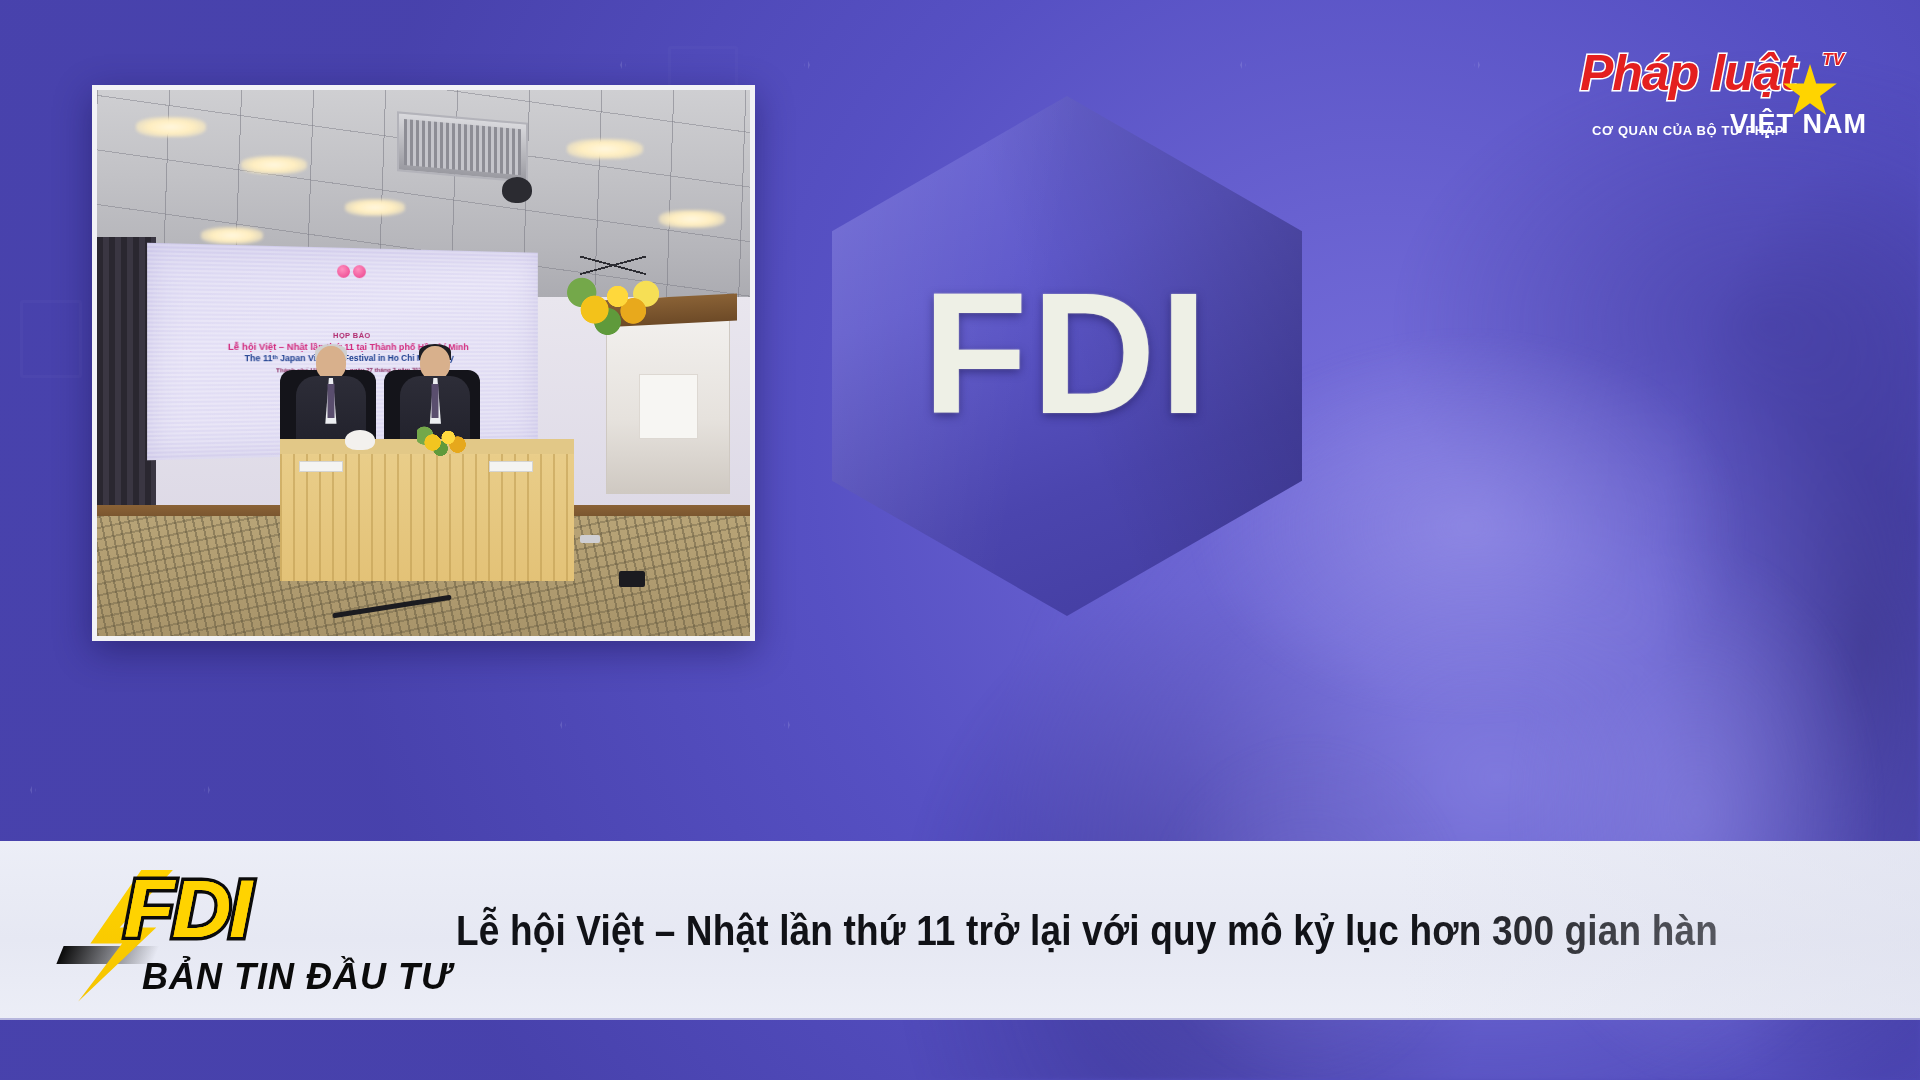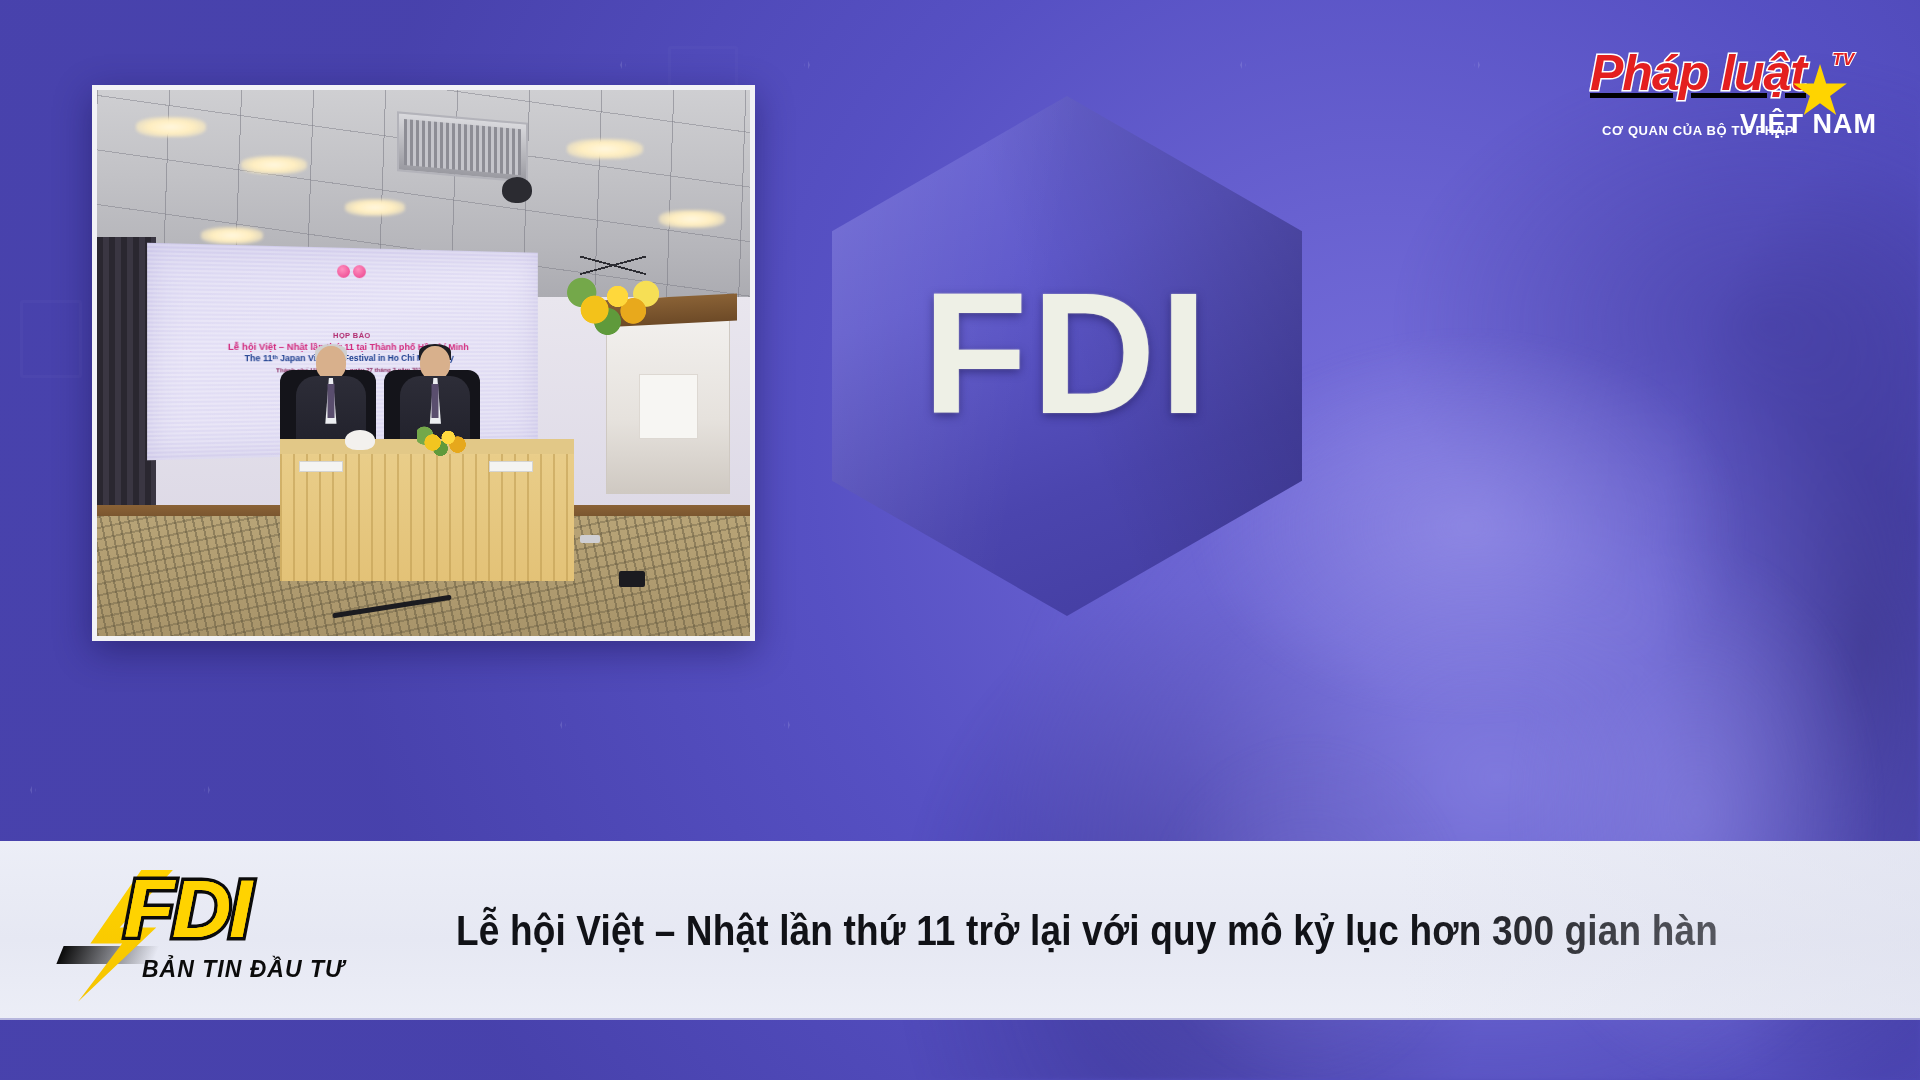--- a/index.html
+++ b/index.html
@@ -268,21 +268,21 @@
   .ph-stage-edge{
     position:absolute; left:0; bottom:20%; width:100%; height:4%;
     background:linear-gradient(180deg,#8a6236,#6b4a28);
   }
   .ph-cable{
     position:absolute; background:#1b1b20; border-radius:2px;
   }
 
   
   .pl-logo{
-    position:absolute; right:62px; top:48px; width:268px; height:92px;text-decoration:underline;
+    position:absolute; right:72px; top:48px; width:268px; height:92px;
   }
   .pl-main{
     position:relative;
     font-family:"Liberation Sans", sans-serif;
     font-style:italic; font-weight:700;
     font-size:50px; line-height:1;
     color:#e41f1f;
     -webkit-text-stroke:3px #ffffff;
     paint-order:stroke fill;
     letter-spacing:-1px;
@@ -342,21 +342,21 @@
   }
   .fdi-word-fill{
     position:absolute; left:66px; top:6px;
     font-family:"Liberation Sans", sans-serif;
     font-size:82px; font-weight:700; font-style:italic;
     color:#ffd300; letter-spacing:-2px;
   }
   .fdi-sub{
     position:absolute; left:84px; top:100px;
     font-family:"Liberation Sans", sans-serif;
-    font-size:23px; font-weight:700; font-style:italic;
+    font-size:36px; font-weight:700; font-style:italic;
     color:#0b0b0b; letter-spacing:1px; white-space:nowrap;
   }
   .headline{
     flex:1;
     font-family:"Liberation Sans Narrow","Liberation Sans", sans-serif;
     font-size:43px; font-weight:700; color:#111217;
     letter-spacing:.2px;
     transform:scaleX(.86); transform-origin:left center;
     white-space:nowrap;
     margin-left:68px;

